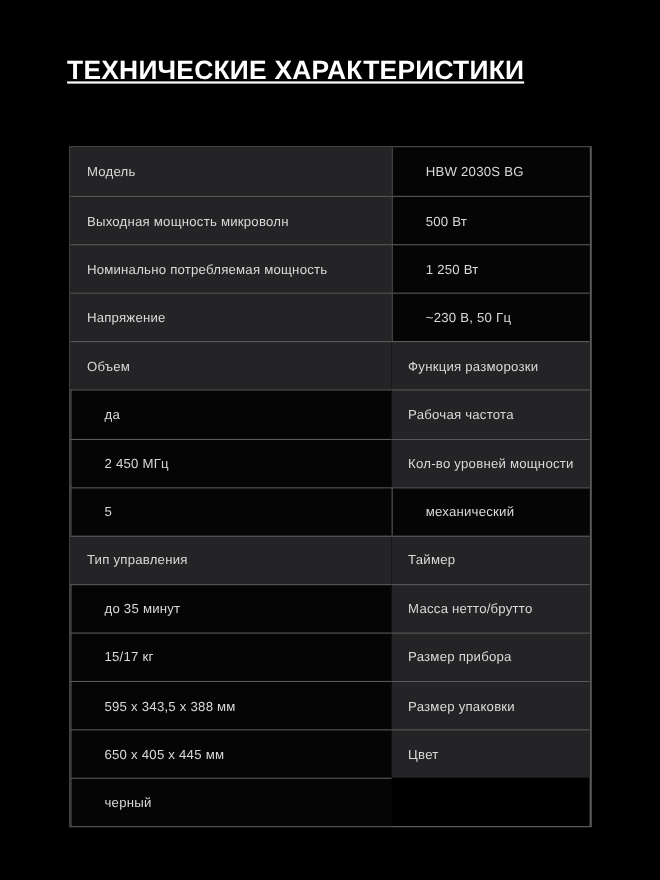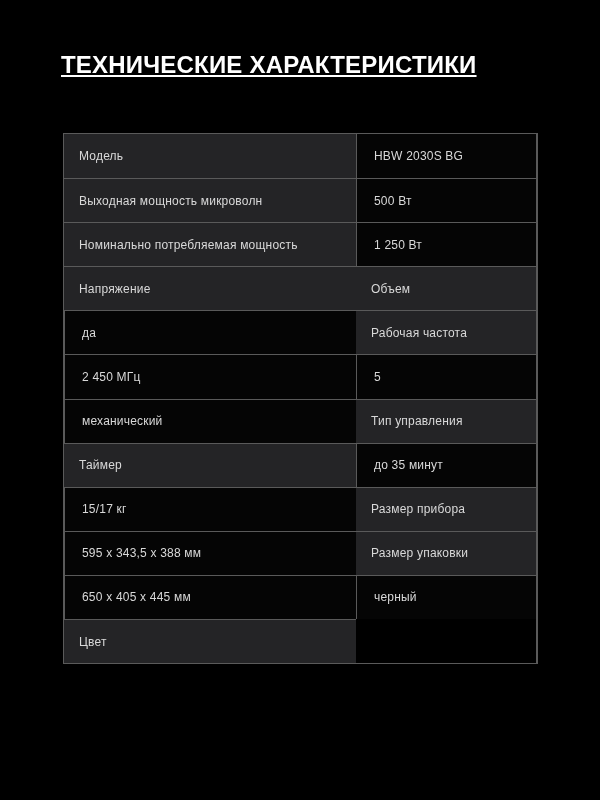--- a/index.html
+++ b/index.html
@@ -52,59 +52,63 @@
   }
   .spec-cell.first{border-top:none;}
   .spec-label{
     background:var(--label-cell-bg);
     padding-left:15px;
     padding-right:8px;
   }
   .spec-value{
     background:var(--value-cell-bg);
     border-left:1px solid var(--border);
-    padding-left:17px;
+    padding-left:30px;
     padding-right:6px;
   }
 </style>
 </head>
 <body>
 
 <h1 class="page-title">ТЕХНИЧЕСКИЕ ХАРАКТЕРИСТИКИ</h1>
 
 <div class="spec-table" id="spec-table">
   <div class="spec-cell spec-label first">Модель</div>
   <div class="spec-cell spec-value first">HBW 2030S BG</div>
 
   <div class="spec-cell spec-label">Выходная мощность микроволн</div>
   <div class="spec-cell spec-value">500 Вт</div>
 
   <div class="spec-cell spec-label">Номинально потребляемая мощность</div>
   <div class="spec-cell spec-value">1 250 Вт</div>
 
   <div class="spec-cell spec-label">Напряжение</div>
+  <div class="spec-cell spec-value">~230 В, 50 Гц</div>
 
   <div class="spec-cell spec-label">Объем</div>
 
+  <div class="spec-cell spec-label">Функция разморозки</div>
   <div class="spec-cell spec-value">да</div>
 
   <div class="spec-cell spec-label">Рабочая частота</div>
   <div class="spec-cell spec-value">2 450 МГц</div>
 
+  <div class="spec-cell spec-label">Кол-во уровней мощности</div>
   <div class="spec-cell spec-value">5</div>
 
   <div class="spec-cell spec-value">механический</div>
   <div class="spec-cell spec-label">Тип управления</div>
 
   <div class="spec-cell spec-label">Таймер</div>
   <div class="spec-cell spec-value">до 35 минут</div>
 
+  <div class="spec-cell spec-label">Масса нетто/брутто</div>
   <div class="spec-cell spec-value">15/17 кг</div>
 
   <div class="spec-cell spec-label">Размер прибора</div>
   <div class="spec-cell spec-value">595 x 343,5 x 388 мм</div>
 
   <div class="spec-cell spec-label">Размер упаковки</div>
   <div class="spec-cell spec-value">650 x 405 x 445 мм</div>
 
+  <div class="spec-cell spec-label">Цвет</div>
   <div class="spec-cell spec-value">черный</div>
-  <div class="spec-cell spec-label">Цвет</div>
 </div>
 
 </body></html>

